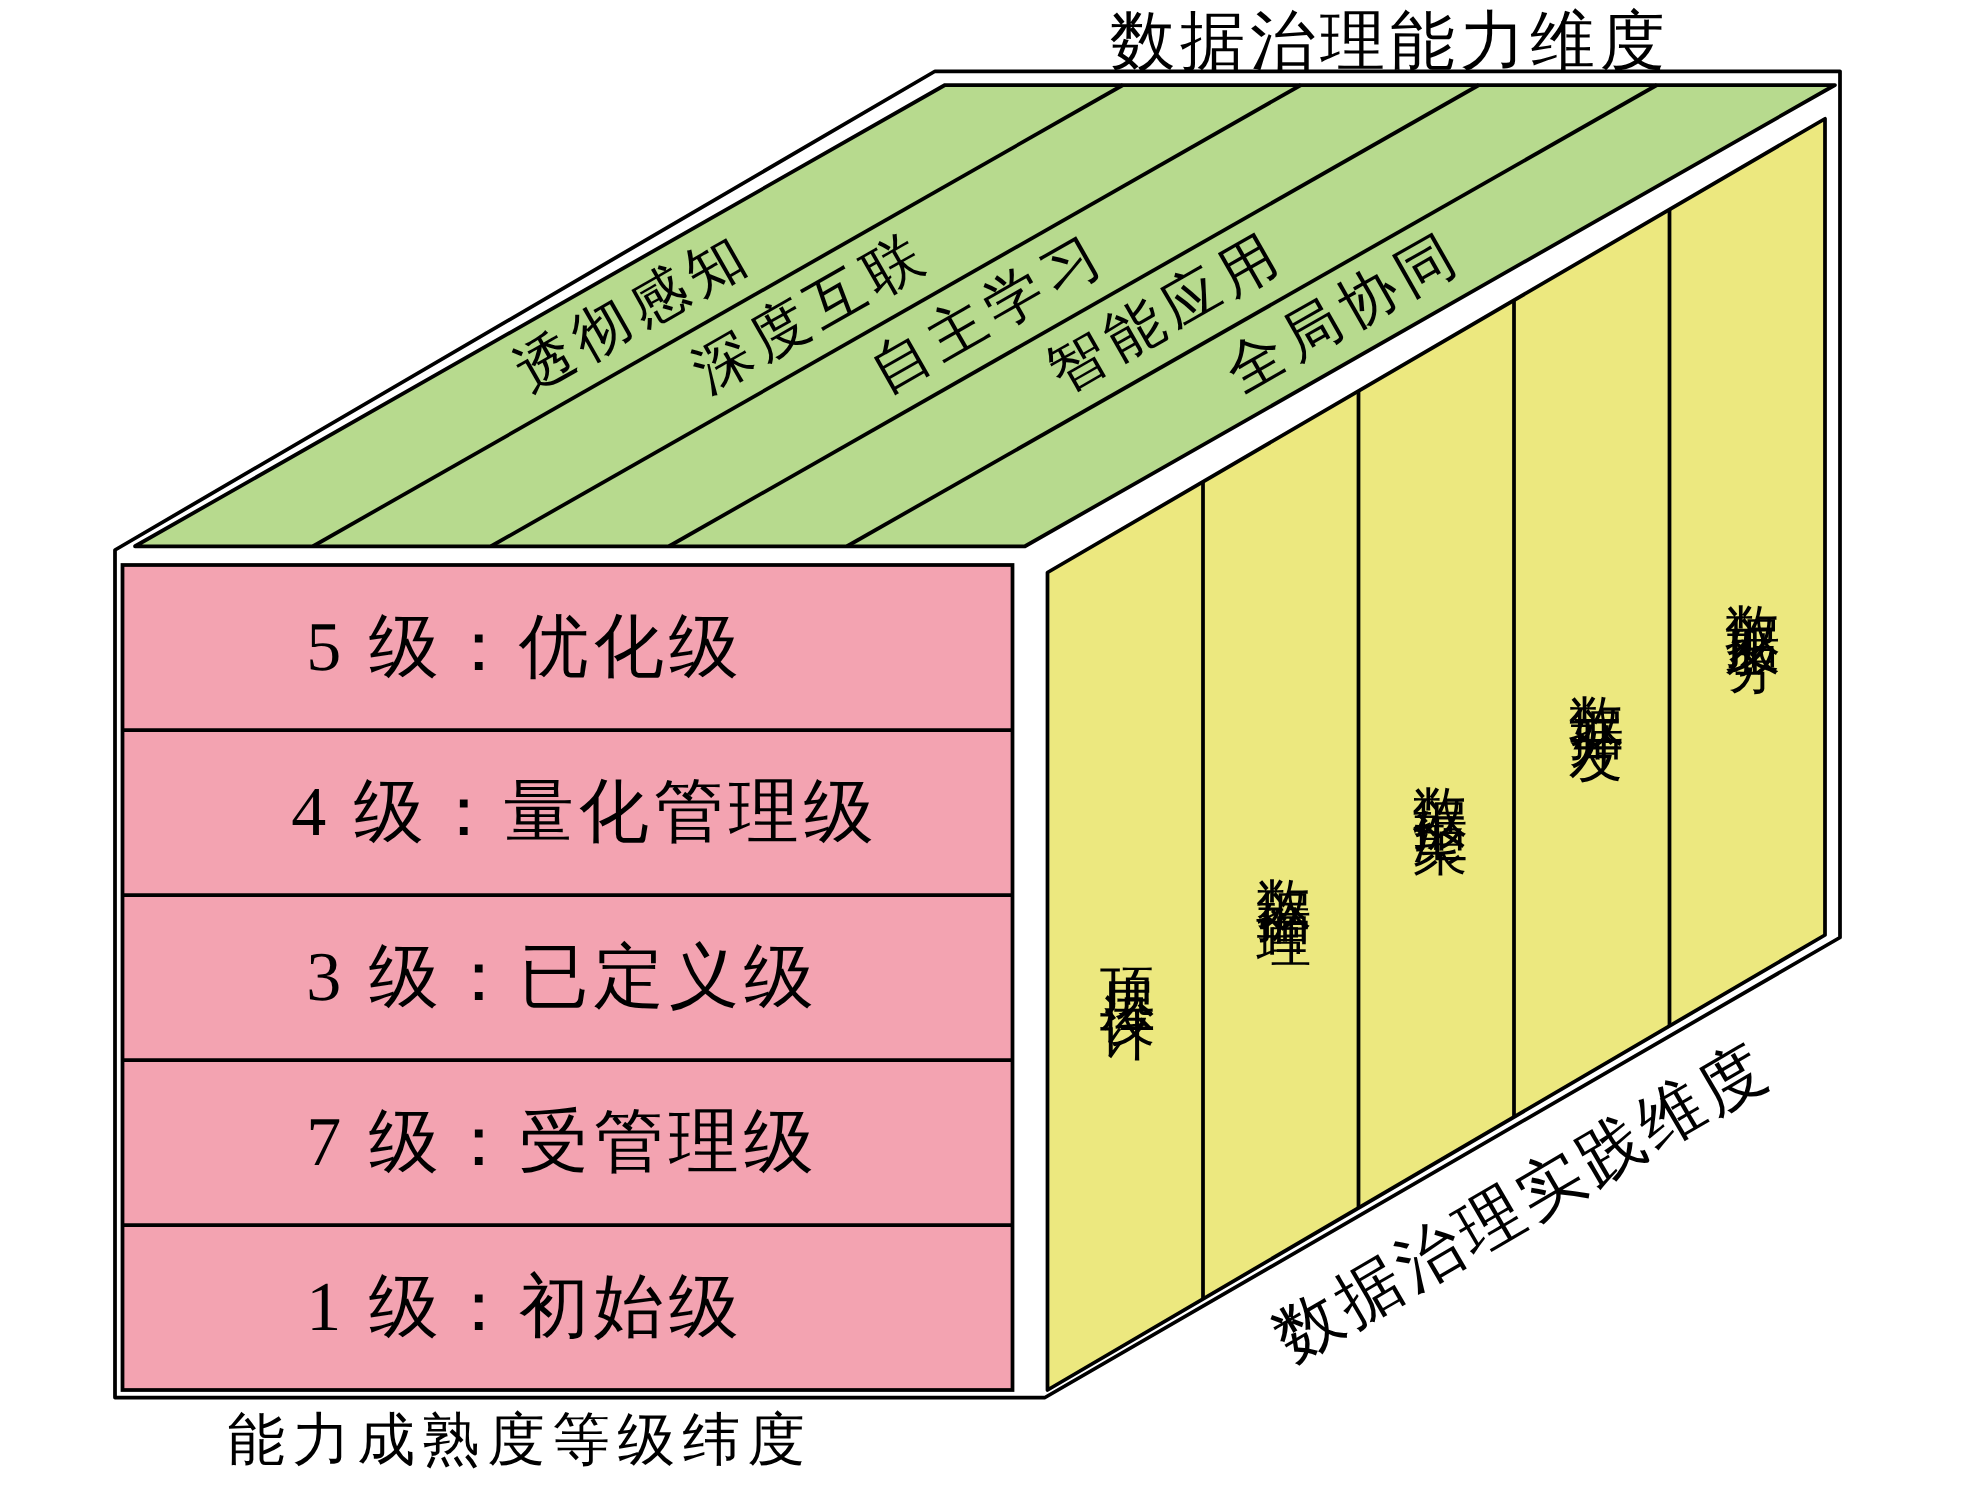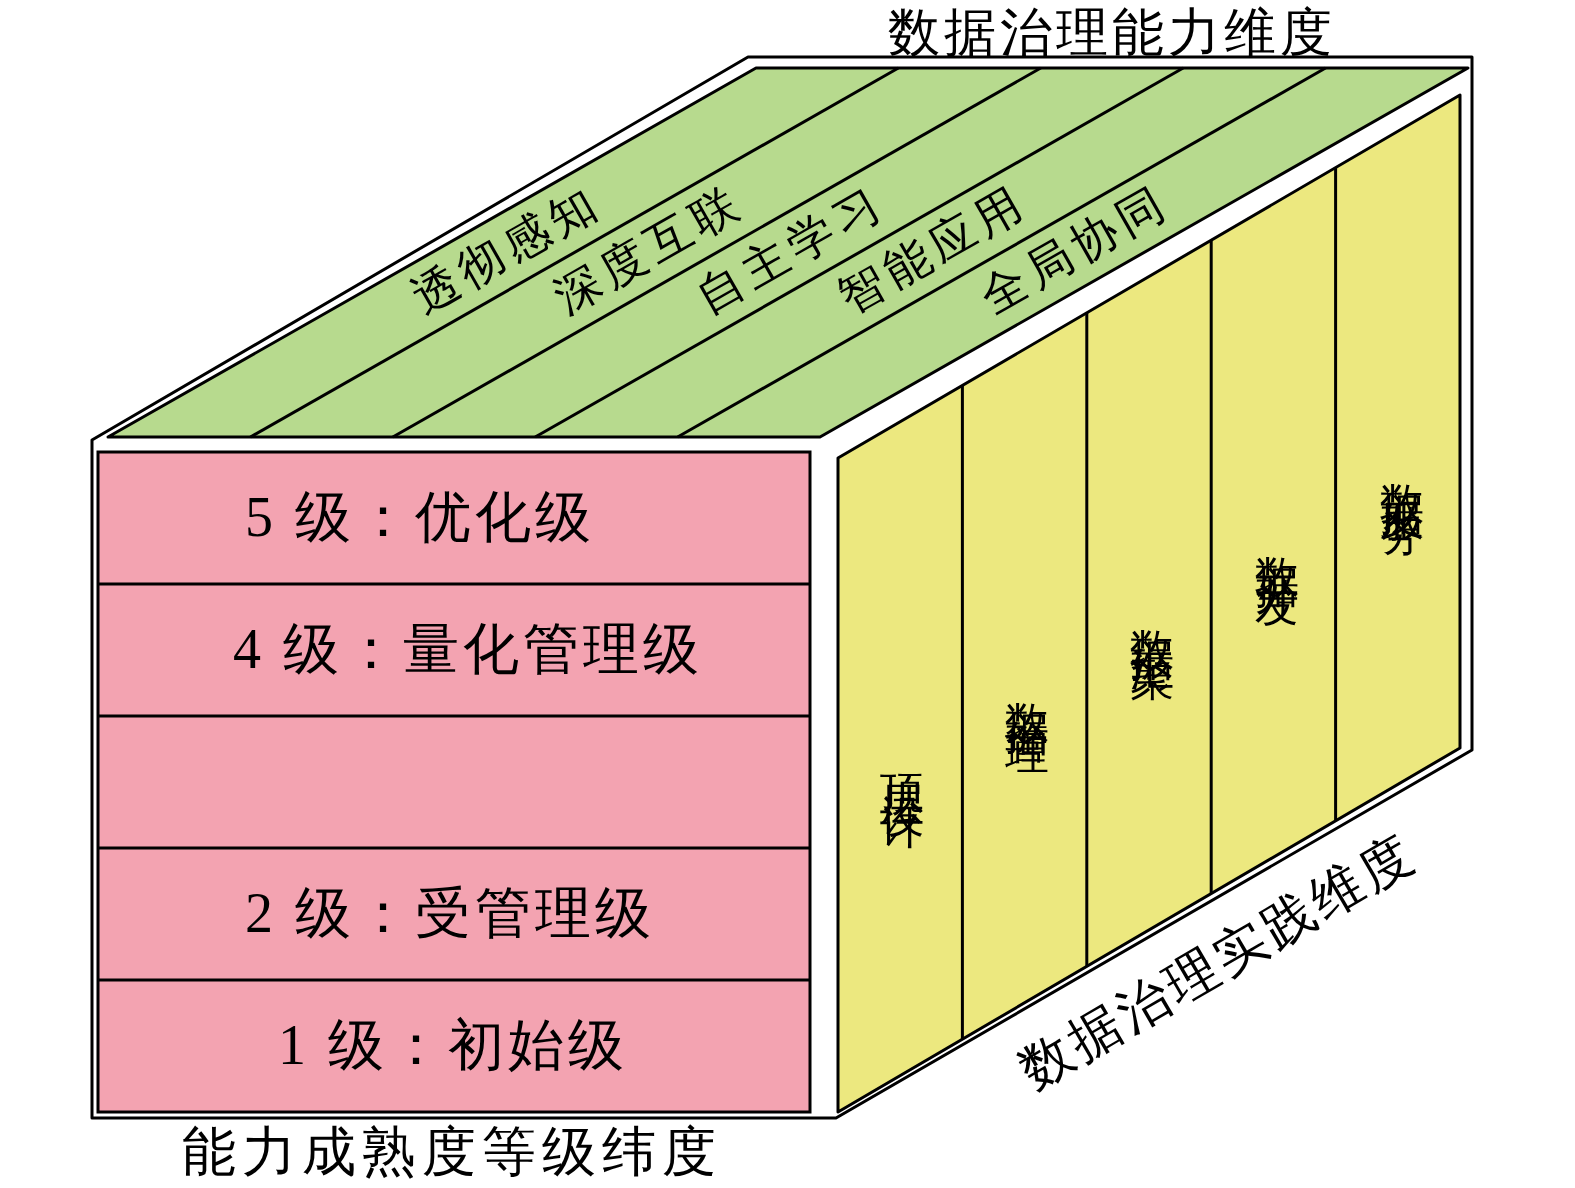--- a/index.html
+++ b/index.html
@@ -26,21 +26,21 @@
     white-space: nowrap;
     color: #000;
     font-family: "Liberation Serif", "DejaVu Serif", serif;
   }
   .top-title {
     font-size: 52px;
     letter-spacing: 4px;
     transform: translate(-50%, -50%);
   }
   .bottom-title {
-    font-size: 54px;
+    font-size: 46px;
     letter-spacing: 6px;
     transform: translateY(-50%);
   }
   .band-label {
     font-size: 46px;
     letter-spacing: 6px;
     transform: translate(-50%, -50%) rotate(-29.7deg);
   }
   .row-label {
     font-size: 56px;
@@ -95,22 +95,23 @@
   <div class="label diag-label" style="left:1218px; top:962px;">数据治理实践维度</div>
 
   <div class="label band-label" style="left:507px; top:250px;">透彻感知</div>
   <div class="label band-label" style="left:649px; top:250px;">深度互联</div>
   <div class="label band-label" style="left:791px; top:250px;">自主学习</div>
   <div class="label band-label" style="left:933px; top:250px;">智能应用</div>
   <div class="label band-label" style="left:1075px; top:250px;">全局协同</div>
 
   <div class="label row-label" style="left:245px; top:518px;">5 级：优化级</div>
   <div class="label row-label" style="left:233px; top:650px;">4 级：量化管理级</div>
-  <div class="label row-label" style="left:245px; top:914px;">2 级：受管理级</div>
-  <div class="label row-label" style="left:245px; top:1046px;margin-left:33px;">1 级：初始级</div>
+  <div class="label row-label" style="left:245px; top:782px;">3 级：已定义级</div>
+  <div class="label row-label" style="left:245px; top:914px;">7 级：受管理级</div>
+  <div class="label row-label" style="left:245px; top:1046px;">1 级：初始级</div>
 
   <div class="label col-label" style="left:902px; top:760px;">顶层设计</div>
   <div class="label col-label" style="left:1027px; top:687px;">数据管理</div>
   <div class="label col-label" style="left:1152px; top:614px;">数据汇聚</div>
   <div class="label col-label" style="left:1277px; top:541px;">数据开发</div>
   <div class="label col-label" style="left:1402px; top:468px;">数据服务</div>
 
 </div>
 
 </body></html>

